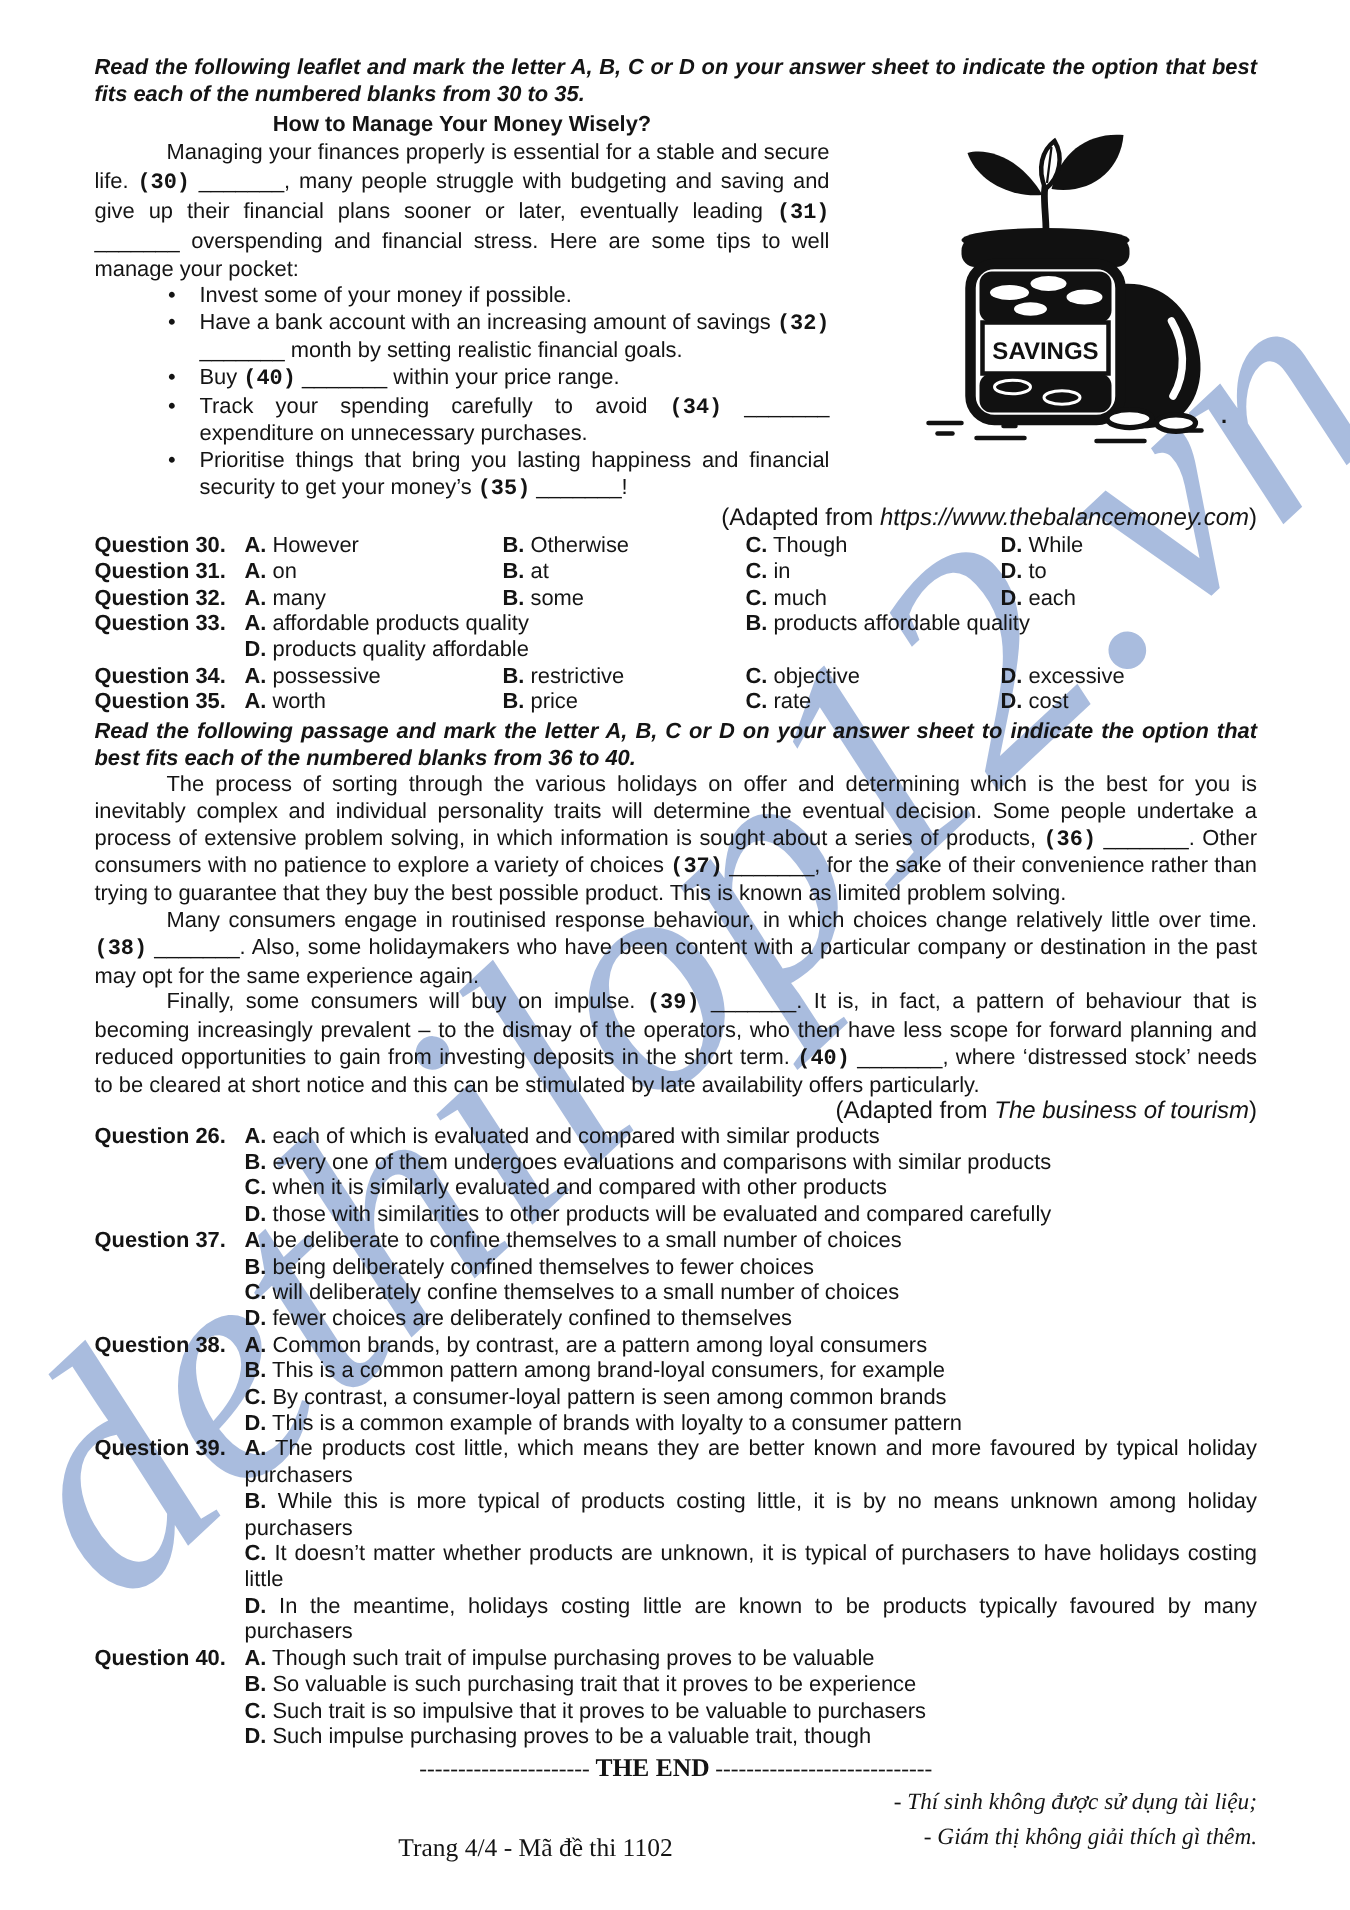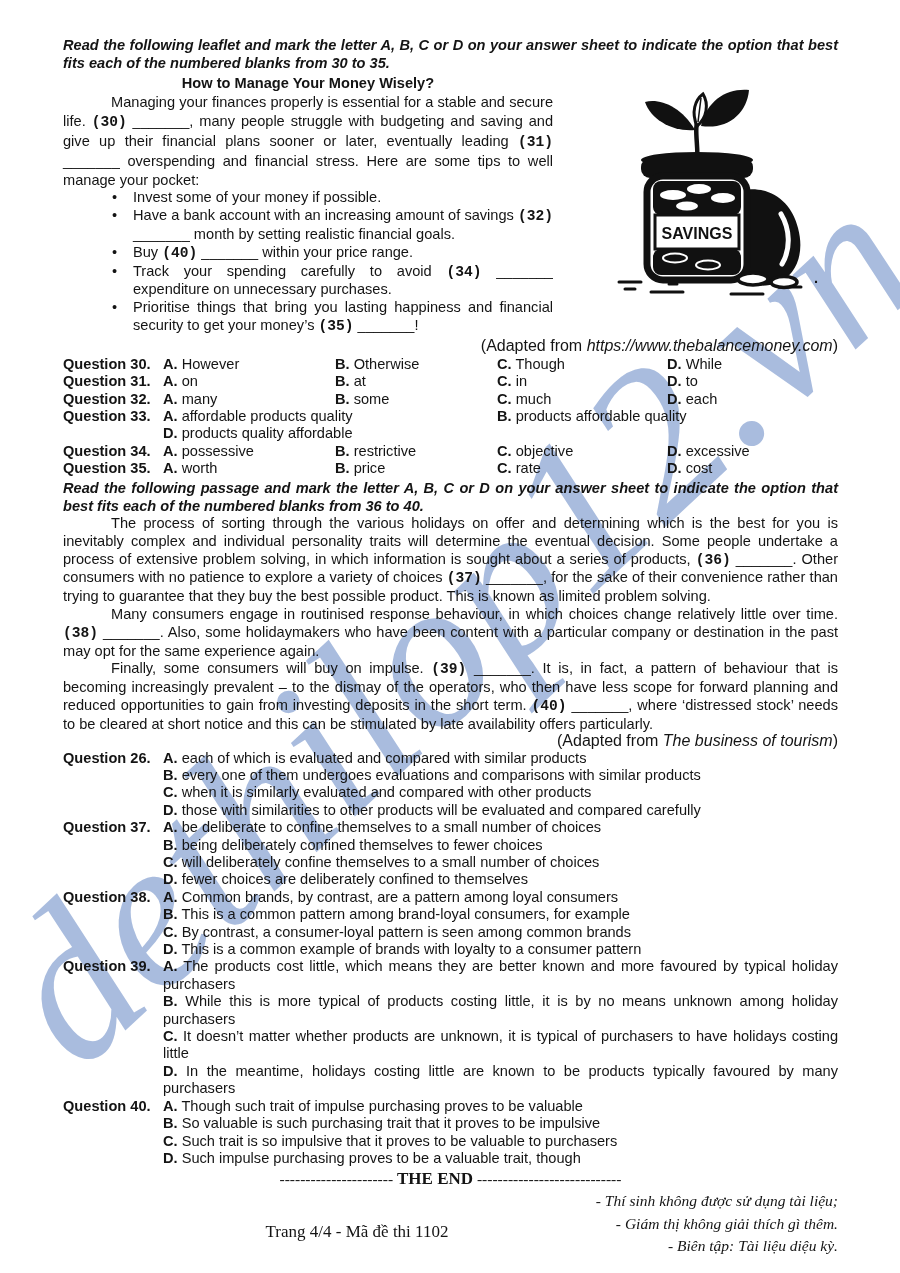--- a/index.html
+++ b/index.html
@@ -229,37 +229,36 @@
           <div class="opt2"><b>B.</b> <span>While this is more typical of products costing little, it is by no means unknown among holiday purchasers</span></div>
           <div class="opt2"><b>C.</b> <span>It doesn’t matter whether products are unknown, it is typical of purchasers to have holidays costing little</span></div>
           <div class="opt2"><b>D.</b> <span>In the meantime, holidays costing little are known to be products typically favoured by many purchasers</span></div>
         </div>
       </div>
 
       <div class="q2">
         <span class="qlbl">Question 40.</span>
         <div class="opts">
           <div class="opt2"><b>A.</b> <span>Though such trait of impulse purchasing proves to be valuable</span></div>
-          <div class="opt2"><b>B.</b> <span>So valuable is such purchasing trait that it proves to be impulsive</span></div>
+          <div class="opt2"><b>B.</b> <span>So valuable is such purchasing trait that it proves to be experience</span></div>
           <div class="opt2"><b>C.</b> <span>Such trait is so impulsive that it proves to be valuable to purchasers</span></div>
           <div class="opt2"><b>D.</b> <span>Such impulse purchasing proves to be a valuable trait, though</span></div>
         </div>
       </div>
 
     </div>
 
     <div class="theend">
       <span>----------------------</span>
       <b>THE END</b>
       <span>----------------------------</span>
     </div>
 
     <div class="notes">
       <div>- Thí sinh không được sử dụng tài liệu;</div>
       <div>- Giám thị không giải thích gì thêm.</div>
-      <div>- Biên tập: Tài liệu diệu kỳ.</div>
     </div>
 
   </div>
 
   <div class="pagefooter">Trang 4/4 - Mã đề thi 1102</div>
 
 </div>
 
 </body></html>

